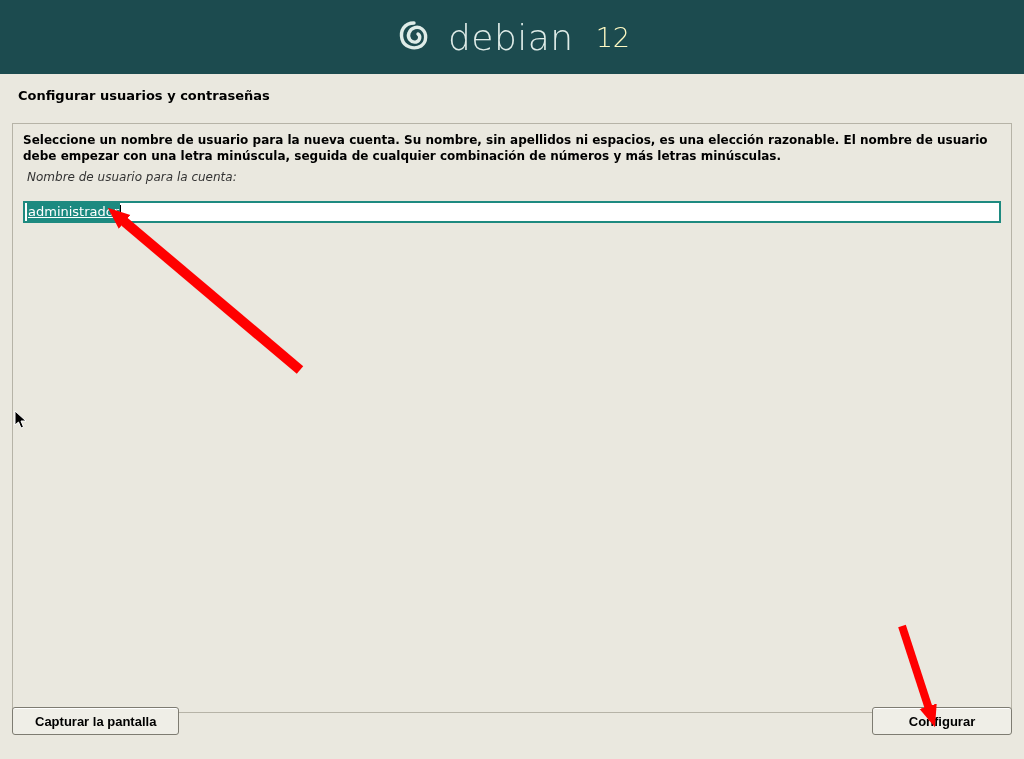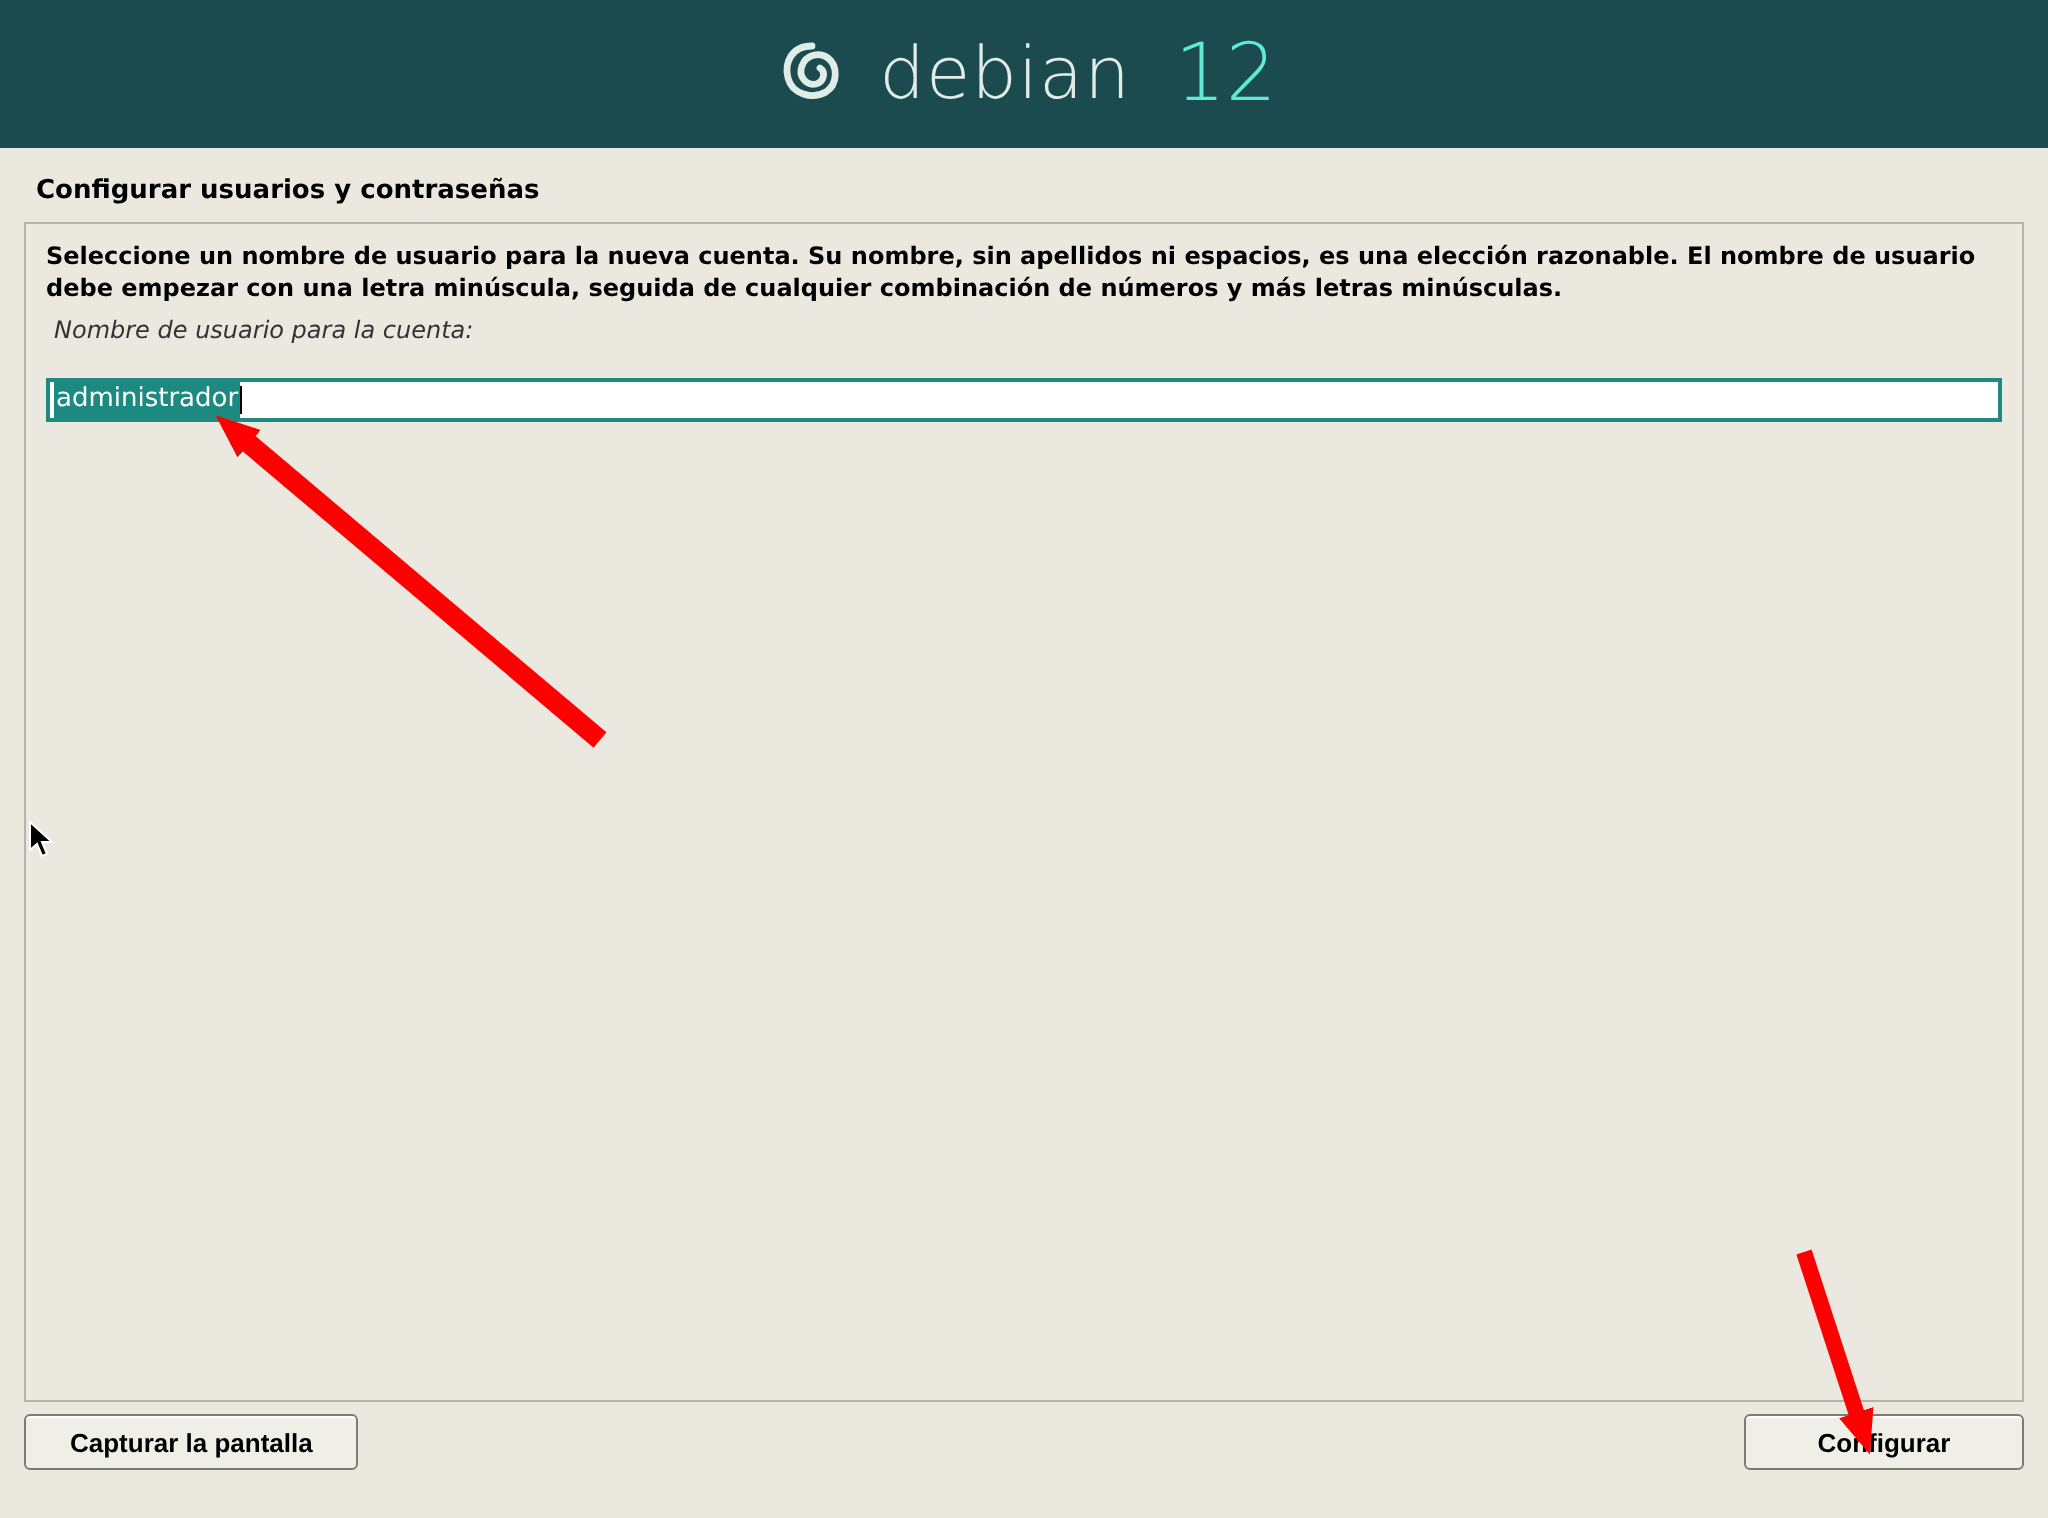--- a/index.html
+++ b/index.html
@@ -5,31 +5,31 @@
     * { margin: 0; padding: 0; box-sizing: border-box; }
     html, body { width: 1024px; height: 759px; overflow: hidden; font-family: "DejaVu Sans", "Liberation Sans", Arial, sans-serif; background: #000; }
     .frame { width: 1024px; height: 759px; background: #eae8df; position: relative; }
 
     
     .header { width: 100%; height: 74px; background: #1c4b4f; display: flex; align-items: center; justify-content: center; }
     .header-inner { display: flex; align-items: center; gap: 14px; }
     .swirl { width: 40px; height: 40px; display: inline-block; }
     .swirl path { fill: none; stroke: #dfece8; stroke-width: 3.4; stroke-linecap: round; }
     .brand { color: #dfece8; font-size: 36px; font-weight: 300; letter-spacing: 0.5px; }
-    .brand-ver { color: #5eead4; font-size: 40px; font-weight: 200; margin-left: 8px; }
+    .brand-ver { color: #fef9c3; font-size: 27px; font-weight: 200; margin-left: 8px; }
 
     
     .section-title { padding: 14px 18px 8px 18px; font-size: 13px; font-weight: bold; color: #000; }
 
     
-    .content-panel { margin: 0 12px; border: 1px solid #b6b3a7; background: #eae8df; height: 590px; position: relative; }
+    .content-panel { margin: 12px 12px; border: 1px solid #b6b3a7; background: #eae8df; height: 590px; position: relative; }
     .instructions { padding: 8px 10px 2px 10px; font-size: 12px; font-weight: bold; color: #000; line-height: 1.35; }
     .field-label { padding: 4px 10px 17px 14px; font-size: 12px; color: #333; font-style: italic; }
     .input-wrap { padding: 0 10px; }
-    .selected-text { display: inline-block; background: #1c8a80; color: #fff; font-size: 13px; line-height: 18px; padding: 0 1px; }
+    .selected-text { display: inline-block; background: #1c8a80; color: #fff; font-size: 13px; line-height: 18px; padding: 0 1px; text-decoration: underline; }
     .input-visual { width: 100%; height: 22px; border: 2px solid #1e8a80; background: #fff; padding: 0 2px; display: flex; align-items: center; cursor: text; }
     .caret { display: inline-block; width: 1px; height: 14px; background: #000; margin-left: 0; }
 
     
     .button-bar { position: absolute; left: 0; right: 0; bottom: 12px; height: 52px; display: flex; align-items: center; padding: 0 12px; }
     .btn { height: 28px; min-width: 140px; padding: 0 22px; background: #efeee7; border: 1px solid #7e7c72; border-radius: 3px; font-size: 13px; color: #000; cursor: pointer; box-shadow: inset 0 1px 0 #fff; font-weight: bold; }
     .spacer { flex: 1; }
     .btn + .btn { margin-left: 10px; }
 
     

